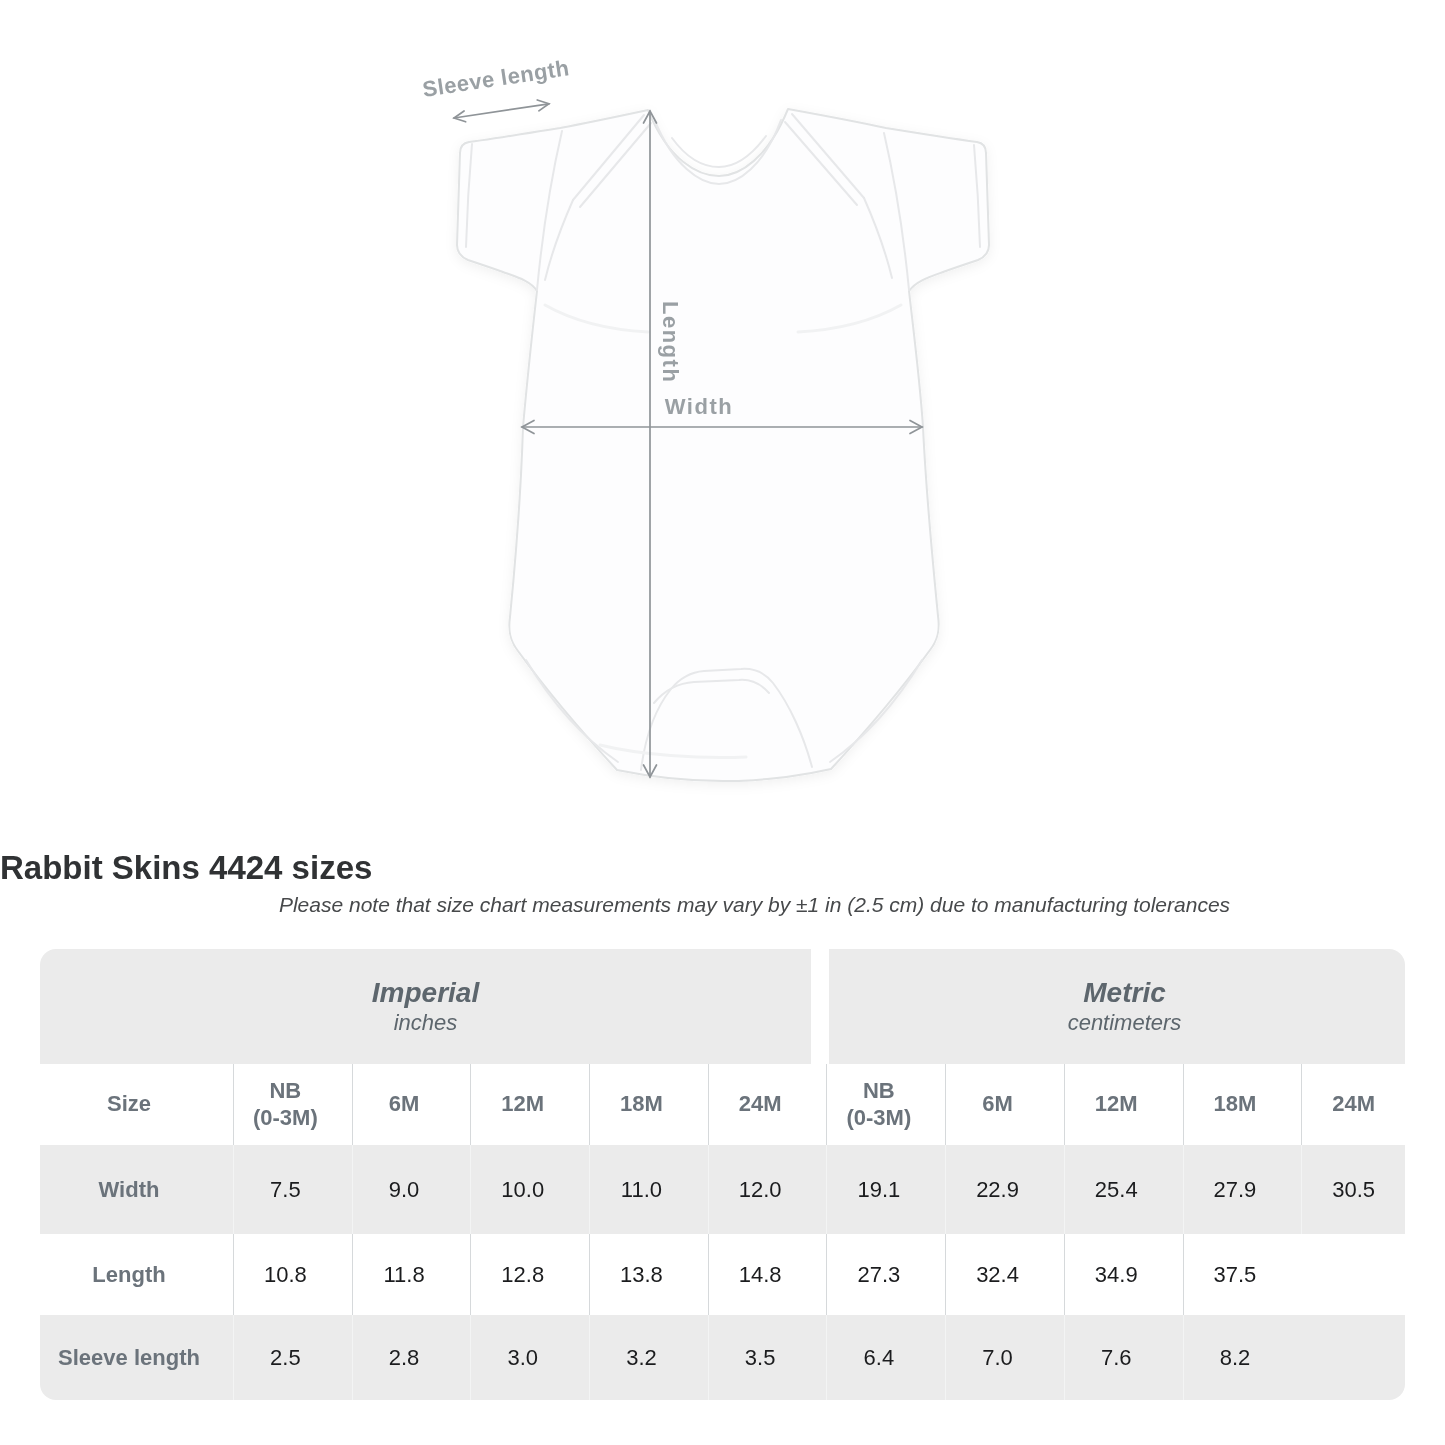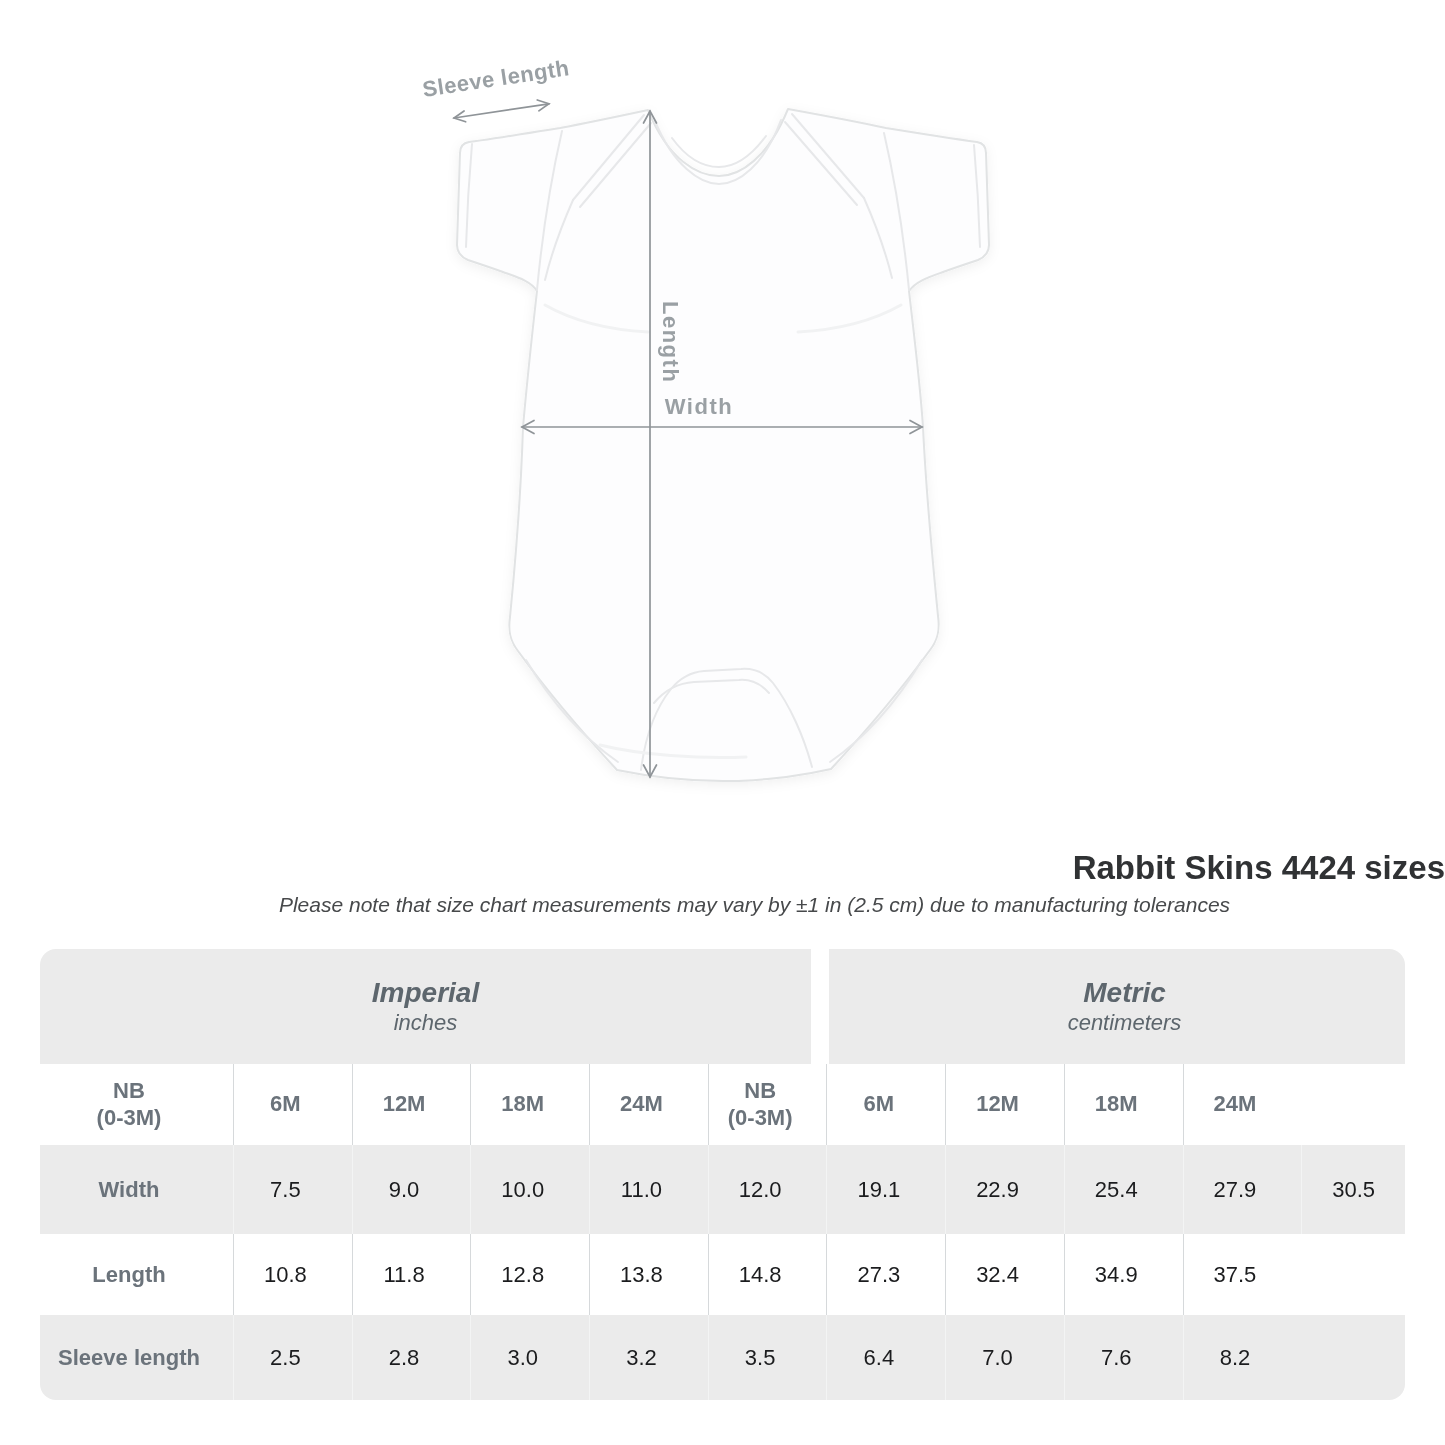--- a/index.html
+++ b/index.html
@@ -3,21 +3,21 @@
 <meta charset="utf-8">
 <style>
   html,body { margin:0; padding:0; background:#ffffff; }
   body { width:1445px; height:1445px; font-family:"Liberation Sans", sans-serif; }
   .page { position:relative; width:1445px; height:1445px; overflow:hidden; background:#fff; }
 
   .diagram-svg { position:absolute; top:0; left:0; display:block; }
 
   .page-title {
     position:absolute; top:849px; left:0; width:100%;
-    text-align:right; font-weight:bold; font-size:33px; color:#303234;
+    text-align:left; font-weight:bold; font-size:33px; color:#303234;
   }
   .page-subtitle {
     position:absolute; top:893px; left:0; width:100%;
     text-align:center; font-style:italic; font-size:21px; color:#47494b;padding-left:32px;
   }
 
   .size-table { position:absolute; left:40px; top:949px; width:1365px; }
   .t-row { display:grid; grid-template-columns:178px repeat(10,1fr);gap:15px; }
   .band { grid-template-columns:771px 594px; height:115px; border-radius:16px 16px 0 0; overflow:hidden; }
   .band-cell { background:#ebebeb; display:flex; flex-direction:column; align-items:center; justify-content:center; }
@@ -143,20 +143,21 @@
         <div class="band-title">Imperial</div>
         <div class="band-unit">inches</div>
       </div>
       <div class="band-cell metric-side">
         <div class="band-title">Metric</div>
         <div class="band-unit">centimeters</div>
       </div>
     </div>
 
     <div class="t-row r-size white-row">
+      <div class="cell chead">Size</div>
       <div class="cell chead">
         <span>NB</span>
         <span>(0-3M)</span>
       </div>
       <div class="cell chead">6M</div>
       <div class="cell chead">12M</div>
       <div class="cell chead">18M</div>
       <div class="cell chead">24M</div>
       <div class="cell chead">
         <span>NB</span>

